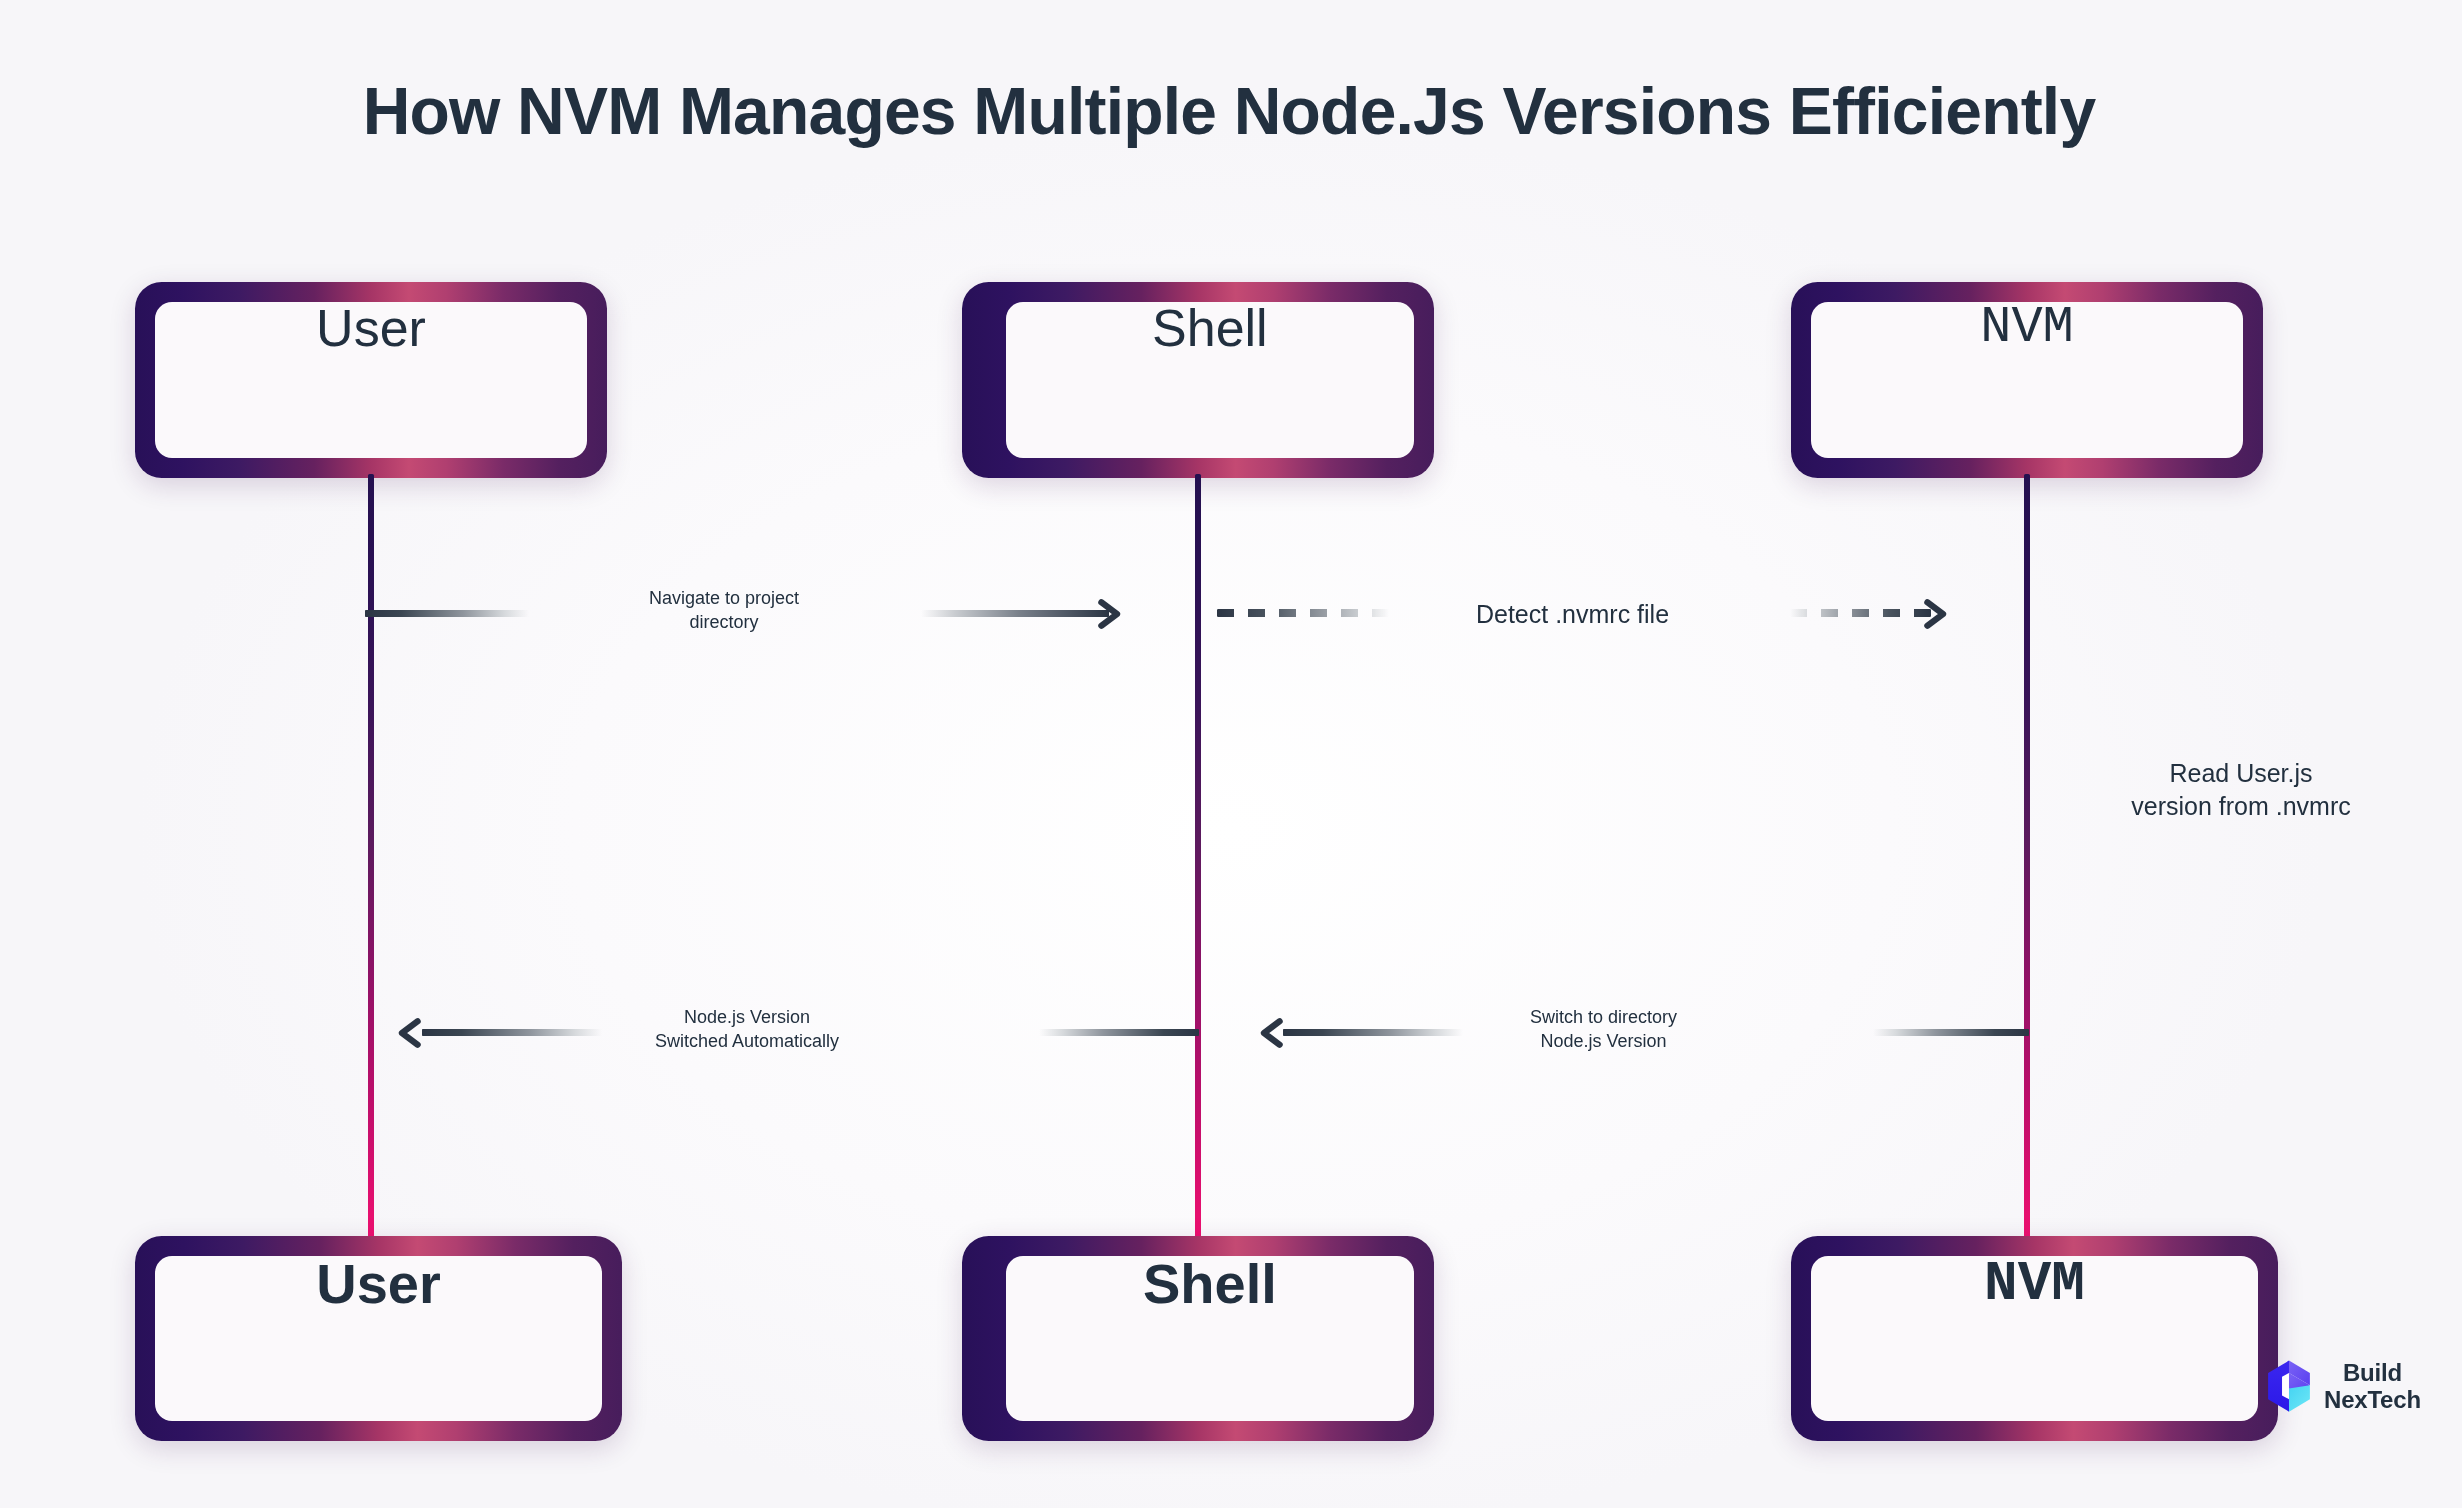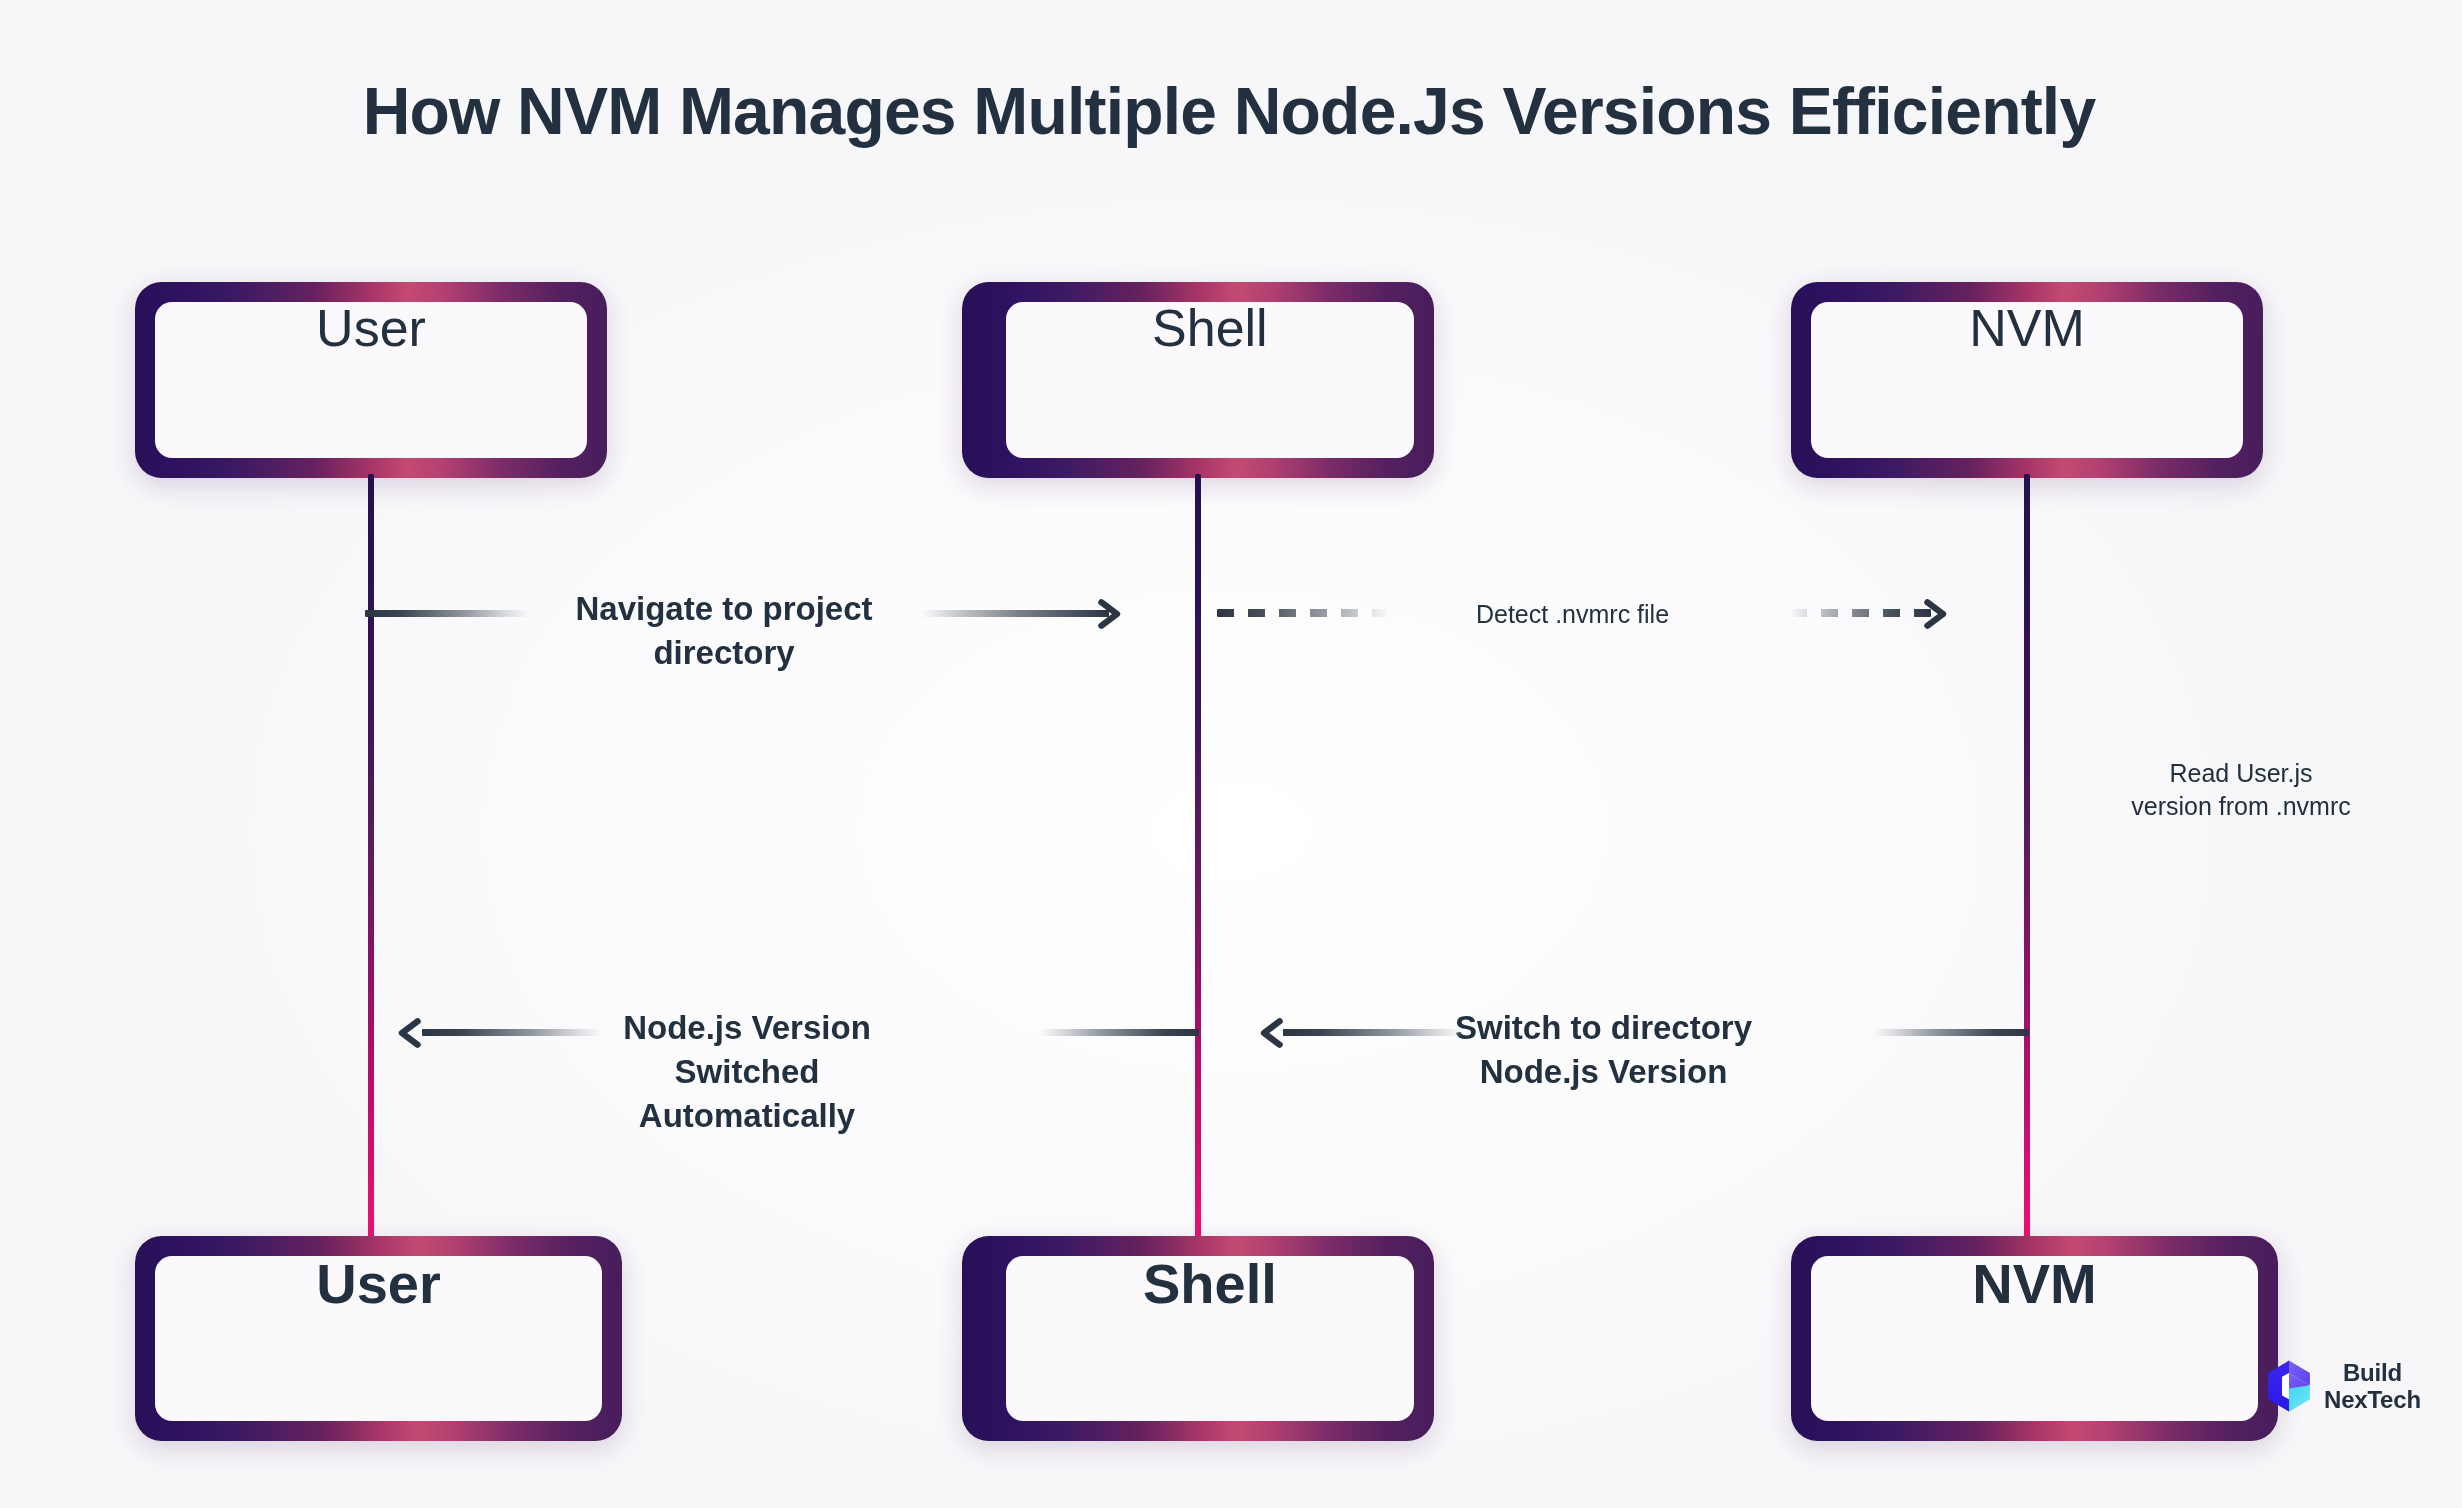--- a/index.html
+++ b/index.html
@@ -75,21 +75,21 @@
   .actor.top { height: 196px; top: 282px; }
   .actor.top .actor-label { font-size: 52px; font-weight: 400; }
 
   
   .actor.bottom { height: 205px; top: 1236px; }
   .actor.bottom .actor-label { font-size: 56px; font-weight: 600; }
 
   
   .col-user   { left: 135px;  width: 472px; }
   .col-shell  { left: 962px; width: 472px; padding-left: 44px; }
-  .col-nvm    { left: 1791px; width: 472px; }
+  .col-nvm    { left: 1791px; width: 472px; font-family: Liberation Mono, monospace; }
 
   .col-user.bottom   { left: 135px;  width: 487px; }
   .col-shell.bottom  { left: 962px; width: 472px; }
   .col-nvm.bottom    { left: 1791px; width: 487px; }
 
   
   .lifeline {
     position: absolute;
     width: 6.3px;
     top: 474px;
@@ -144,22 +144,22 @@
     position: absolute;
     width: 36px; height: 36px;
   }
   .chev svg { display:block; width:100%; height:100%; }
 
   
   .msg-label {
     position: absolute;
     text-align: center;
     color: #22303f;
-    font-size: 33px;
-    font-weight: 700;
+    font-size: 18px;
+    font-weight: 400;
     line-height: 1.33;
     white-space: pre-line;
   }
   .msg-label.small {
     font-size: 25px;
     font-weight: 500;
   }
 
   
   #logo {

